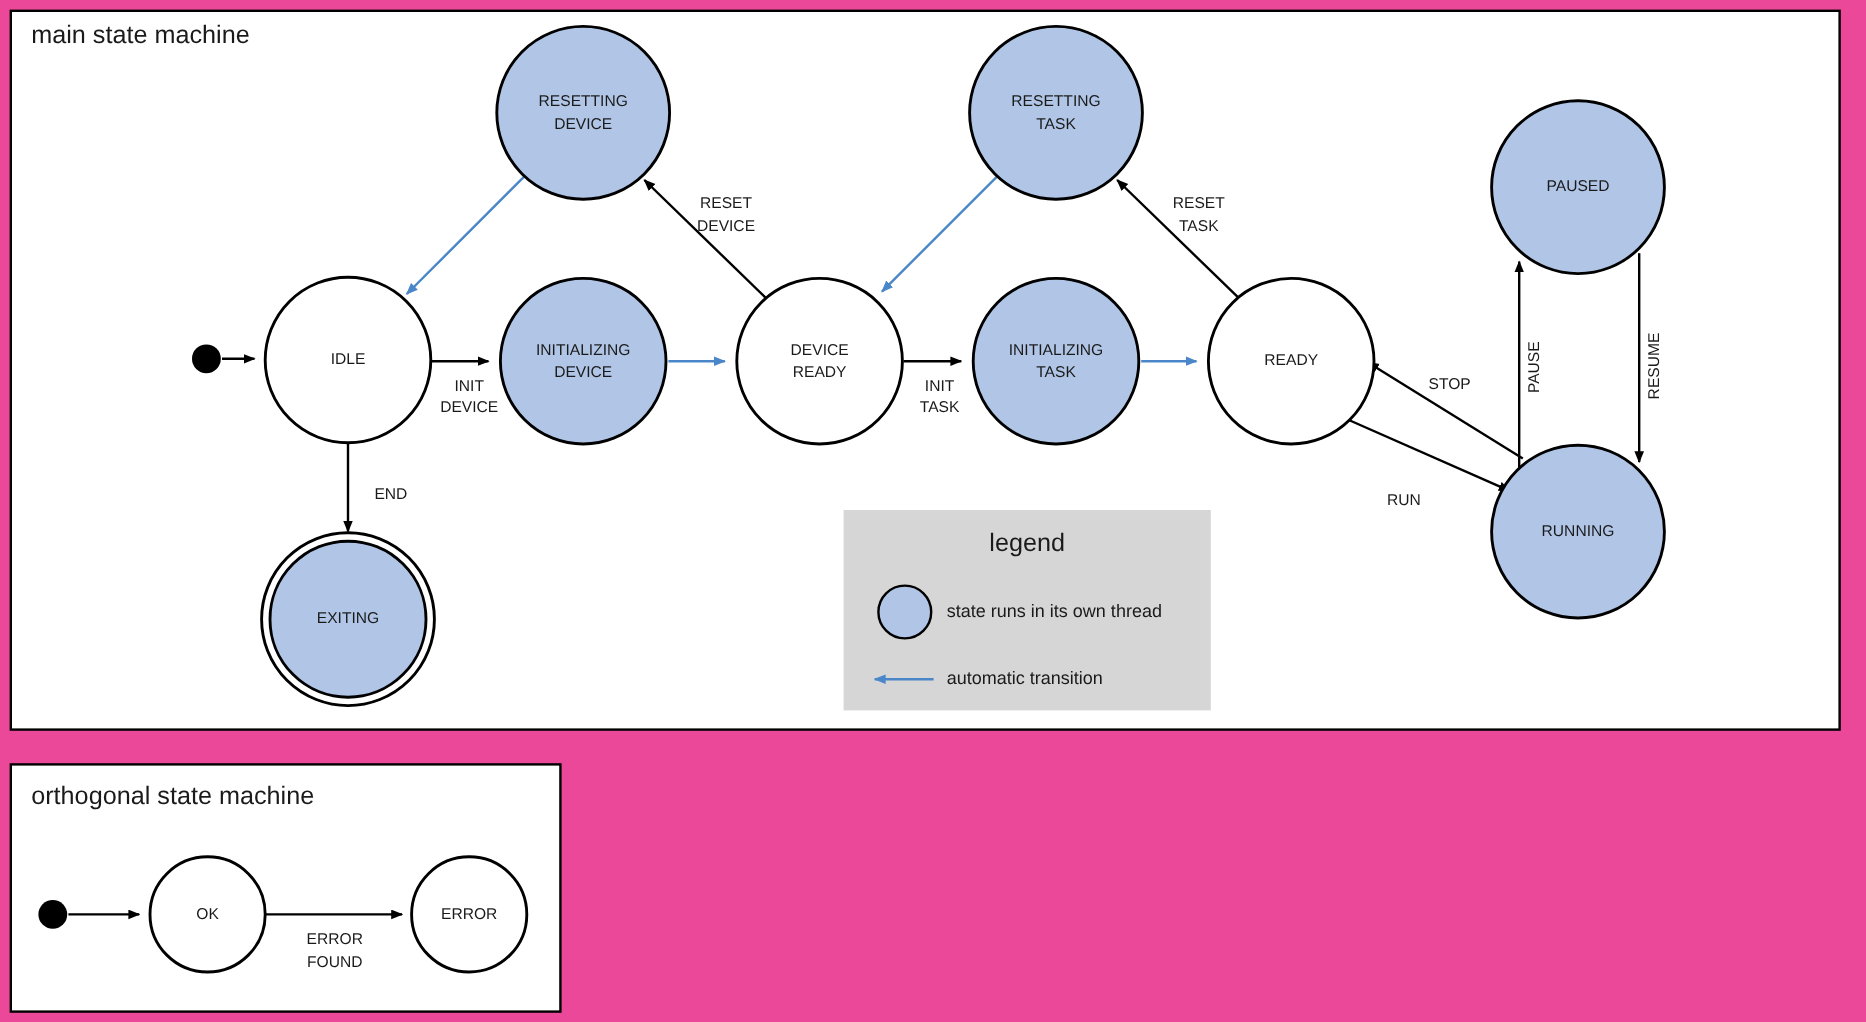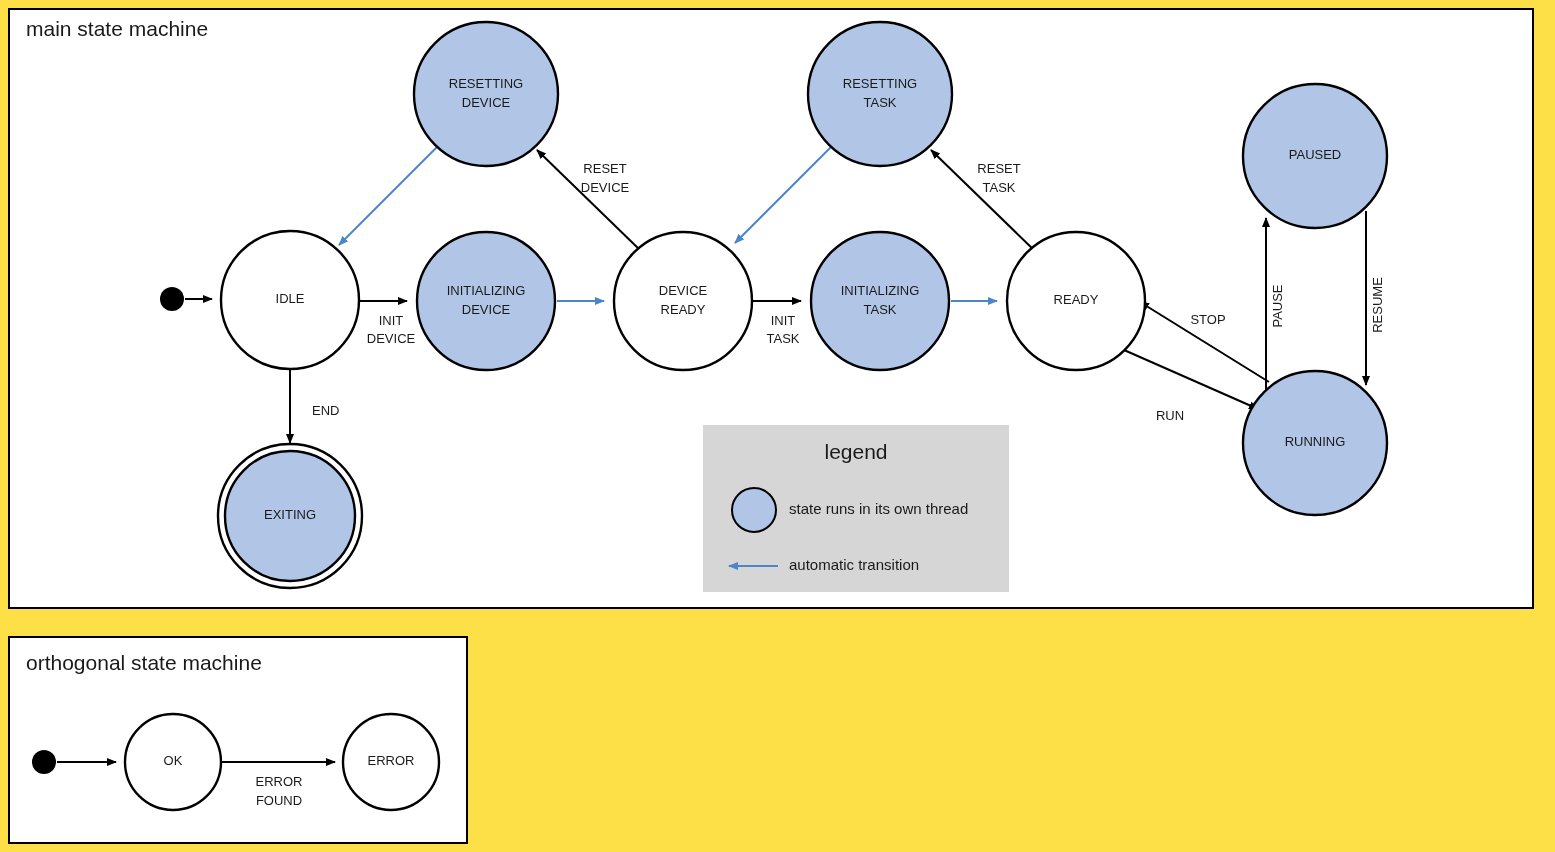--- a/index.html
+++ b/index.html
@@ -5,21 +5,21 @@
   html, body {
     margin: 0;
     padding: 0;
     background: #ffffff;
     font-family: "Liberation Sans", sans-serif;
   }
   #page {
     position: relative;
     width: 1555px;
     height: 852px;
-    background: #fde047;
+    background: #ec4899;
     overflow: hidden;
   }
   svg.diagram {
     position: absolute;
     left: 0;
     top: 0;
     width: 1555px;
     height: 852px;
   }
   .frame-rect {

